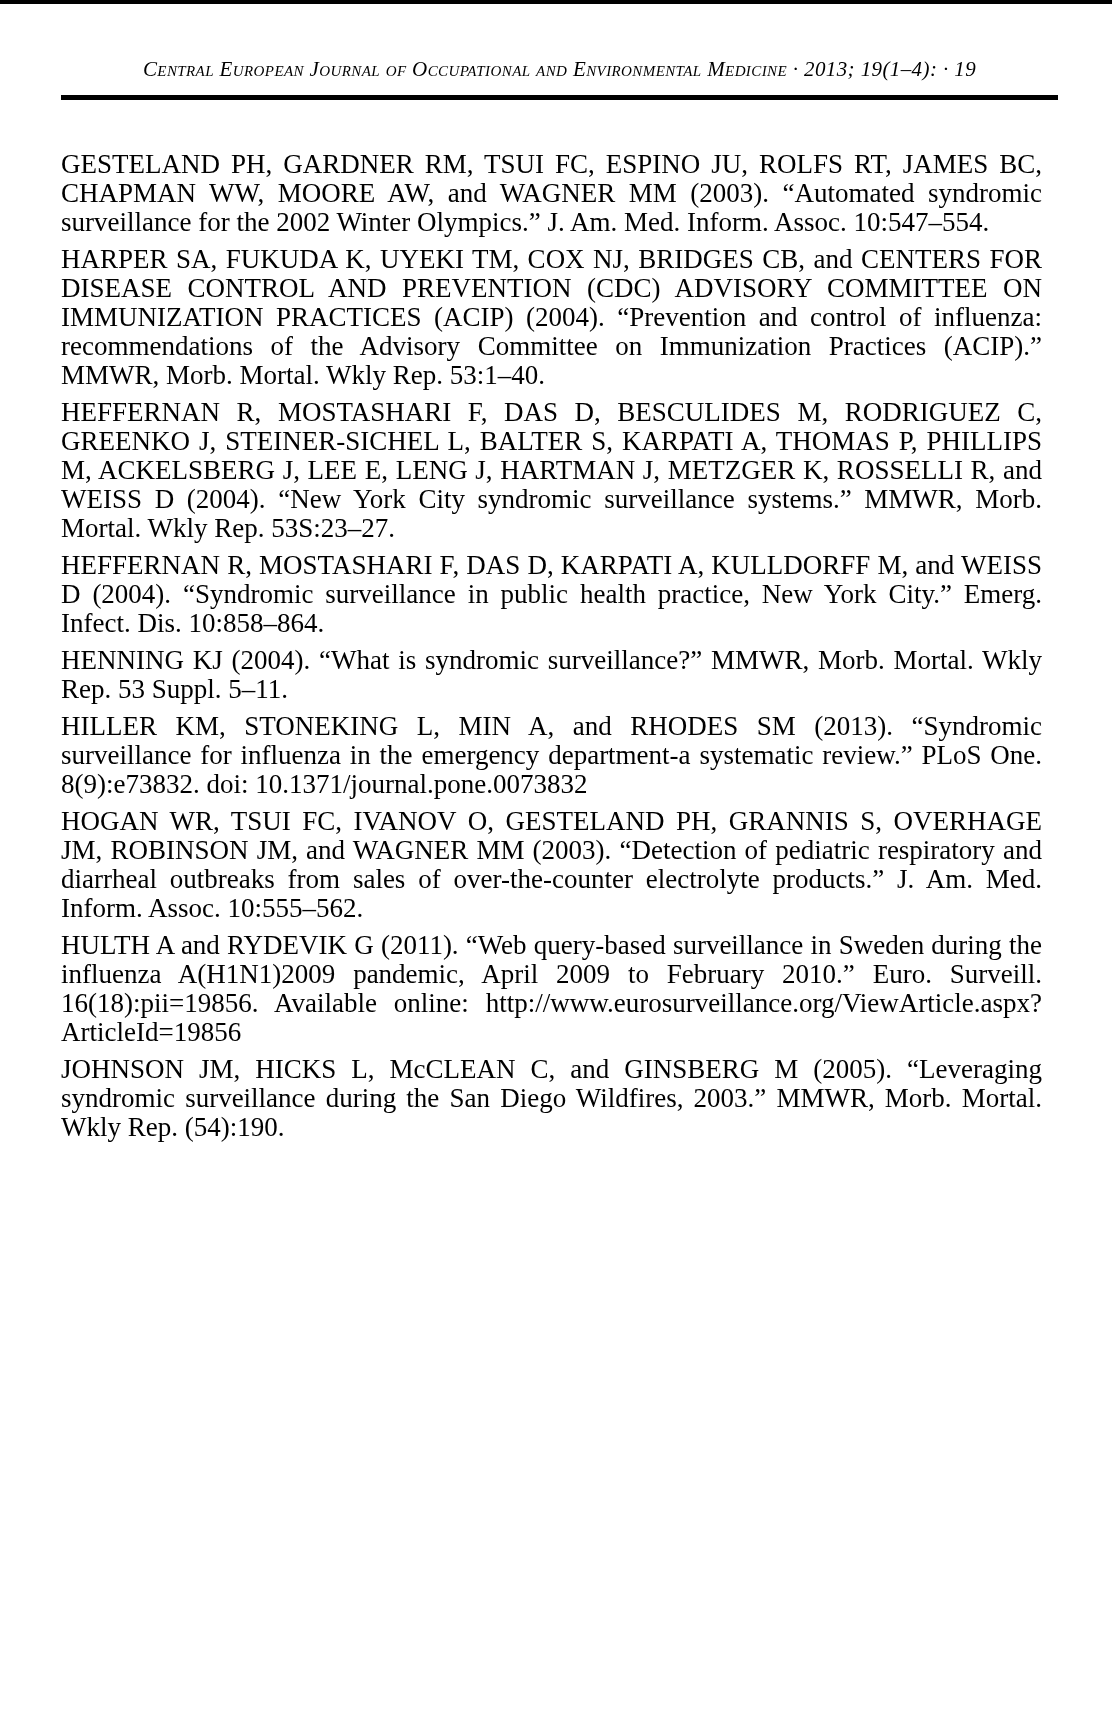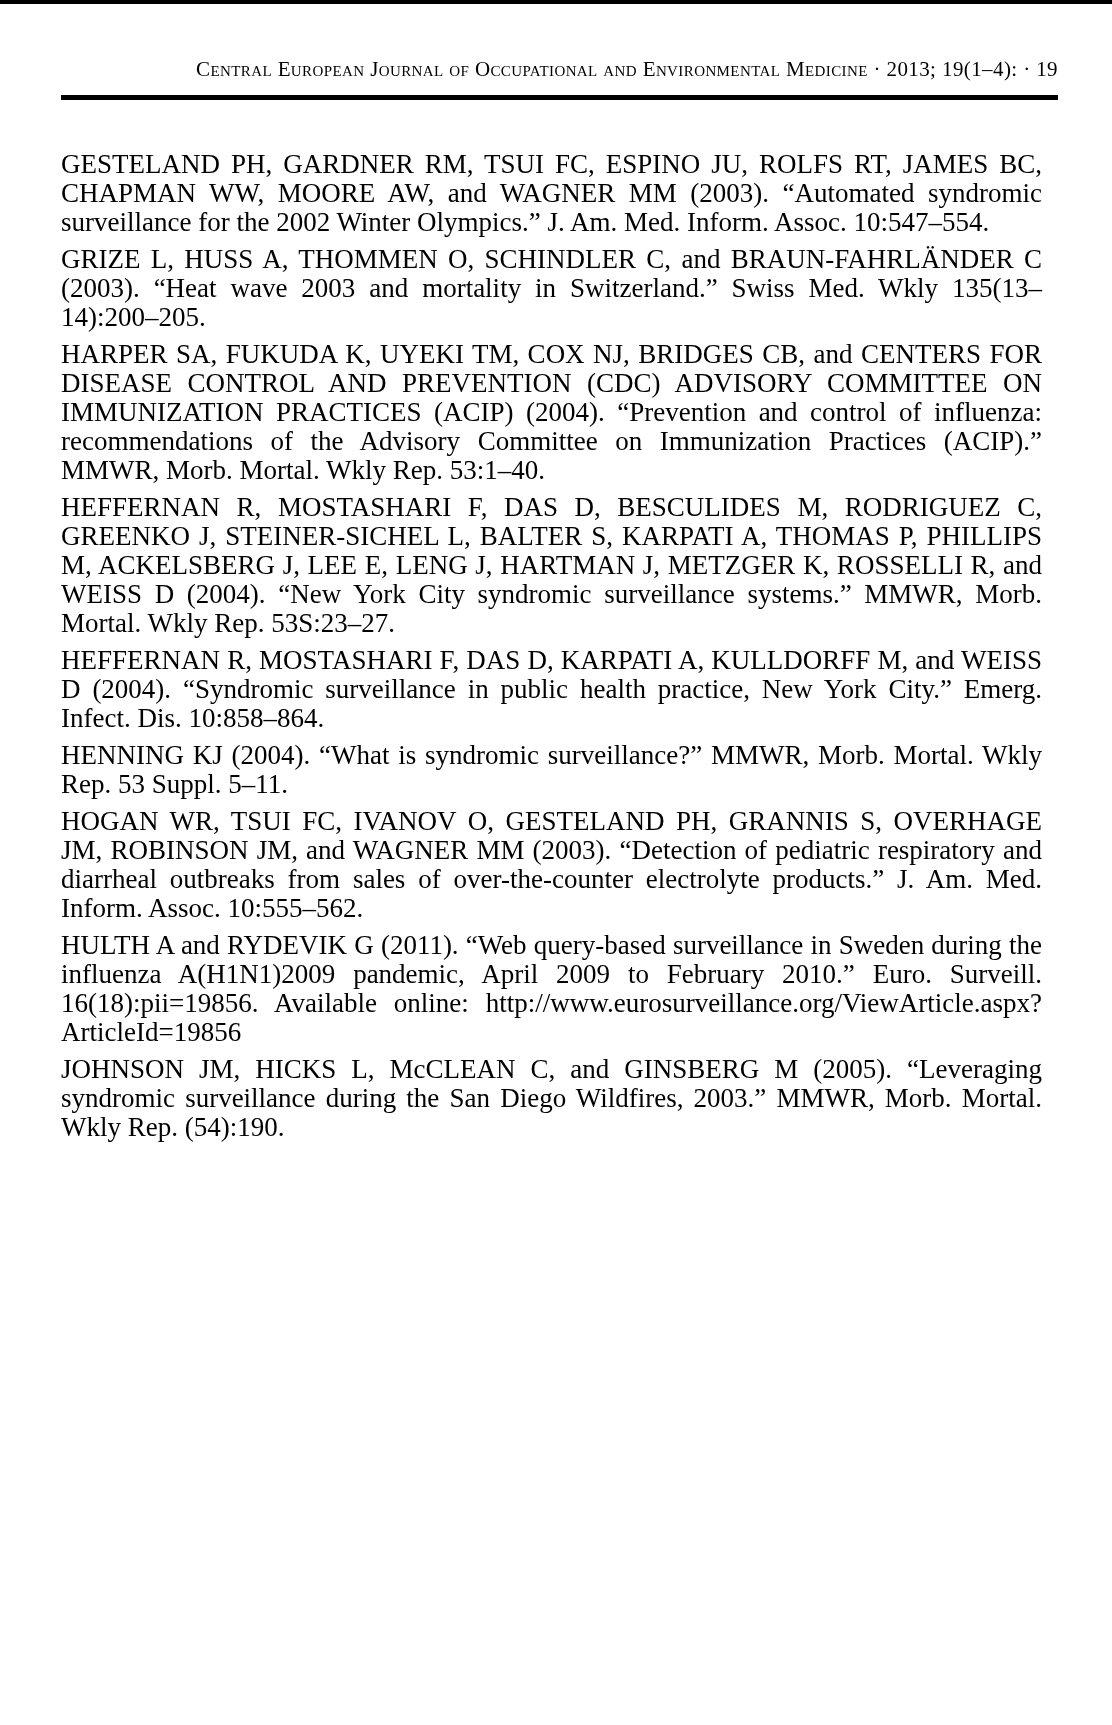--- a/index.html
+++ b/index.html
@@ -23,26 +23,27 @@
     left: 0;
     width: 1112px;
     height: 4px;
     background: #000000;
   }
   .running-head-text {
     position: absolute;
     top: 57px;
     left: 61px;
     width: 997px;
-    text-align: right;
+    text-align: center;
     font-variant: small-caps;
     font-size: 21px;
     letter-spacing: 0.4px;
     white-space: nowrap;
     color: #000000;
+    font-style: italic;
   }
   .running-head-rule {
     position: absolute;
     top: 95px;
     left: 61px;
     width: 997px;
     height: 5px;
     background: #000000;
   }
   .references {
@@ -67,23 +68,23 @@
 
   <div class="scan-edge"></div>
 
   <header>
     <div class="running-head-text">Central European Journal of Occupational and Environmental Medicine · 2013; 19(1–4): · 19</div>
     <div class="running-head-rule"></div>
   </header>
 
   <main class="references">
     <p class="ref">GESTELAND PH, GARDNER RM, TSUI FC, ESPINO JU, ROLFS RT, JAMES BC, CHAPMAN WW, MOORE AW, and WAGNER MM (2003). “Automated syndromic surveillance for the 2002 Winter Olympics.” J. Am. Med. Inform. Assoc. 10:547–554.</p>
-    <p class="ref">GRIZE L, HUSS A, THOMMEN O, SCHINDLER C, and BRAUN-FAHRLÄNDER C (2003). “Heat wave 2003 and mortality in Switzerland.” Swiss Med. Wkly 135(13–14):200–205.</p>
     <p class="ref">HARPER SA, FUKUDA K, UYEKI TM, COX NJ, BRIDGES CB, and CENTERS FOR DISEASE CONTROL AND PREVENTION (CDC) ADVISORY COMMITTEE ON IMMUNIZATION PRACTICES (ACIP) (2004). “Prevention and control of influenza: recommendations of the Advisory Committee on Immunization Practices (ACIP).” MMWR, Morb. Mortal. Wkly Rep. 53:1–40.</p>
     <p class="ref">HEFFERNAN R, MOSTASHARI F, DAS D, BESCULIDES M, RODRIGUEZ C, GREENKO J, STEINER-SICHEL L, BALTER S, KARPATI A, THOMAS P, PHILLIPS M, ACKELSBERG J, LEE E, LENG J, HARTMAN J, METZGER K, ROSSELLI R, and WEISS D (2004). “New York City syndromic surveillance systems.” MMWR, Morb. Mortal. Wkly Rep. 53S:23–27.</p>
     <p class="ref">HEFFERNAN R, MOSTASHARI F, DAS D, KARPATI A, KULLDORFF M, and WEISS D (2004). “Syndromic surveillance in public health practice, New York City.” Emerg. Infect. Dis. 10:858–864.</p>
     <p class="ref">HENNING KJ (2004). “What is syndromic surveillance?” MMWR, Morb. Mortal. Wkly Rep. 53 Suppl. 5–11.</p>
+    <p class="ref">HILLER KM, STONEKING L, MIN A, and RHODES SM (2013). “Syndromic surveillance for influenza in the emergency department-a systematic review.” PLoS One. 8(9):e73832. doi: 10.1371/journal.pone.0073832</p>
     <p class="ref">HOGAN WR, TSUI FC, IVANOV O, GESTELAND PH, GRANNIS S, OVERHAGE JM, ROBINSON JM, and WAGNER MM (2003). “Detection of pediatric respiratory and diarrheal outbreaks from sales of over-the-counter electrolyte products.” J. Am. Med. Inform. Assoc. 10:555–562.</p>
     <p class="ref">HULTH A and RYDEVIK G (2011). “Web query-based surveillance in Sweden during the influenza A(H1N1)2009 pandemic, April 2009 to February 2010.” Euro. Surveill. 16(18):pii=19856. Available online: http://www.eurosurveillance.org/ViewArticle.aspx?ArticleId=19856</p>
     <p class="ref">JOHNSON JM, HICKS L, McCLEAN C, and GINSBERG M (2005). “Leveraging syndromic surveillance during the San Diego Wildfires, 2003.” MMWR, Morb. Mortal. Wkly Rep. (54):190.</p>
   </main>
 
 </div>
 
 </body></html>

